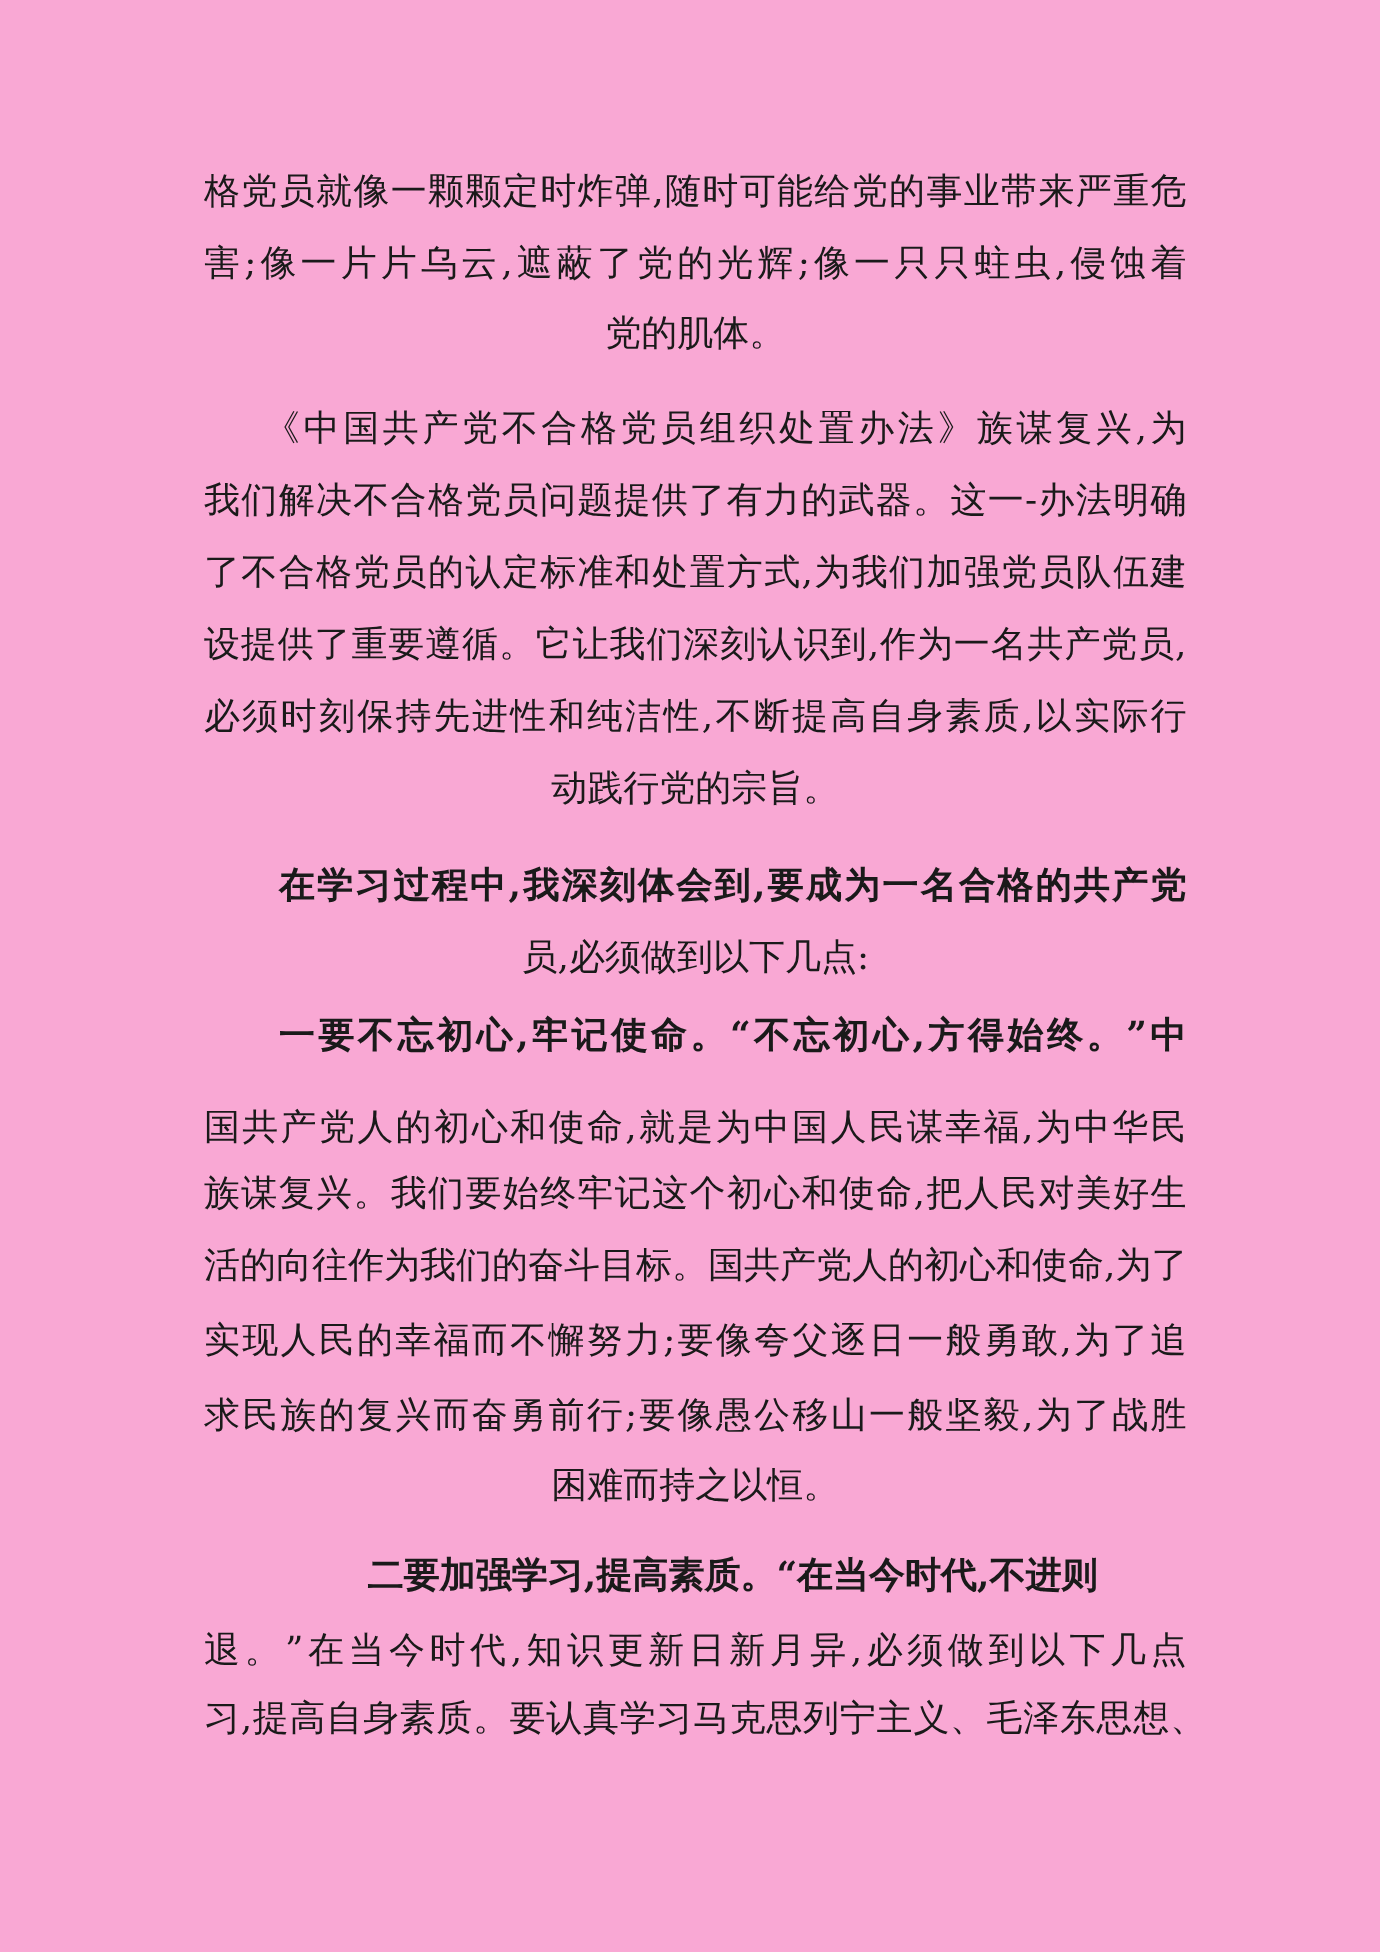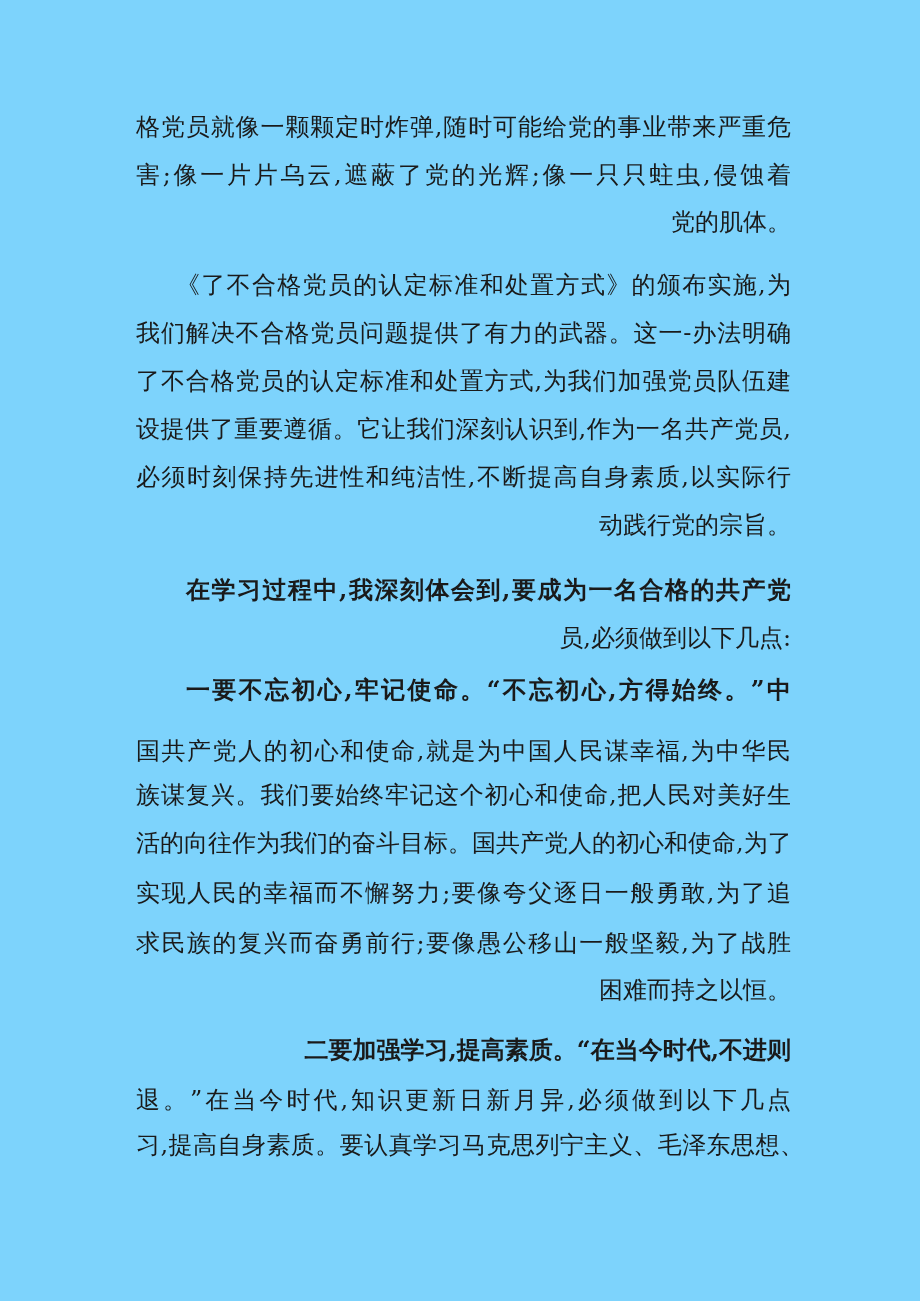--- a/index.html
+++ b/index.html
@@ -14,38 +14,38 @@
       overflow: hidden;
       font-family: "DejaVu Serif", "Liberation Serif", serif;
       color: #1a1a1a;
     }
     .page {
       position: absolute;
       left: 0;
       top: 0;
       width: 920px;
       height: 1301px;
-      background: #7dd3fc;
+      background: #f9a8d4;
     }
     .line {
       position: absolute;
       left: 136px;
       width: 655px;
       height: 30px;
       font-size: 24px;
       line-height: 30px;
       white-space: nowrap;
       overflow: visible;
     }
     .line.full {
       text-align: justify;
       text-align-last: justify;
     }
     .line.last {
-      text-align: right;
+      text-align: center;
     }
     .line.indent {
       left: 186px;
       width: 605px;
       font-weight: bold;
     }
     .line.indent-bracket {
       left: 176px;
       width: 615px;
     }
@@ -55,21 +55,21 @@
 
 <div class="page">
 
   <div>
     <div class="line full" style="top:112px">格党员就像一颗颗定时炸弹,随时可能给党的事业带来严重危</div>
     <div class="line full" style="top:160px">害;像一片片乌云,遮蔽了党的光辉;像一只只蛀虫,侵蚀着</div>
     <div class="line last" style="top:207px">党的肌体。</div>
   </div>
 
   <div>
-    <div class="line full indent-bracket" style="top:270px">《了不合格党员的认定标准和处置方式》的颁布实施,为</div>
+    <div class="line full indent-bracket" style="top:270px">《中国共产党不合格党员组织处置办法》族谋复兴,为</div>
     <div class="line full" style="top:318px">我们解决不合格党员问题提供了有力的武器。这一-办法明确</div>
     <div class="line full" style="top:366px">了不合格党员的认定标准和处置方式,为我们加强党员队伍建</div>
     <div class="line full" style="top:414px">设提供了重要遵循。它让我们深刻认识到,作为一名共产党员,</div>
     <div class="line full" style="top:462px">必须时刻保持先进性和纯洁性,不断提高自身素质,以实际行</div>
     <div class="line last" style="top:510px">动践行党的宗旨。</div>
   </div>
 
   <div>
     <div class="line full indent" style="top:575px">在学习过程中,我深刻体会到,要成为一名合格的共产党</div>
     <div class="line last" style="top:623px">员,必须做到以下几点:</div>

